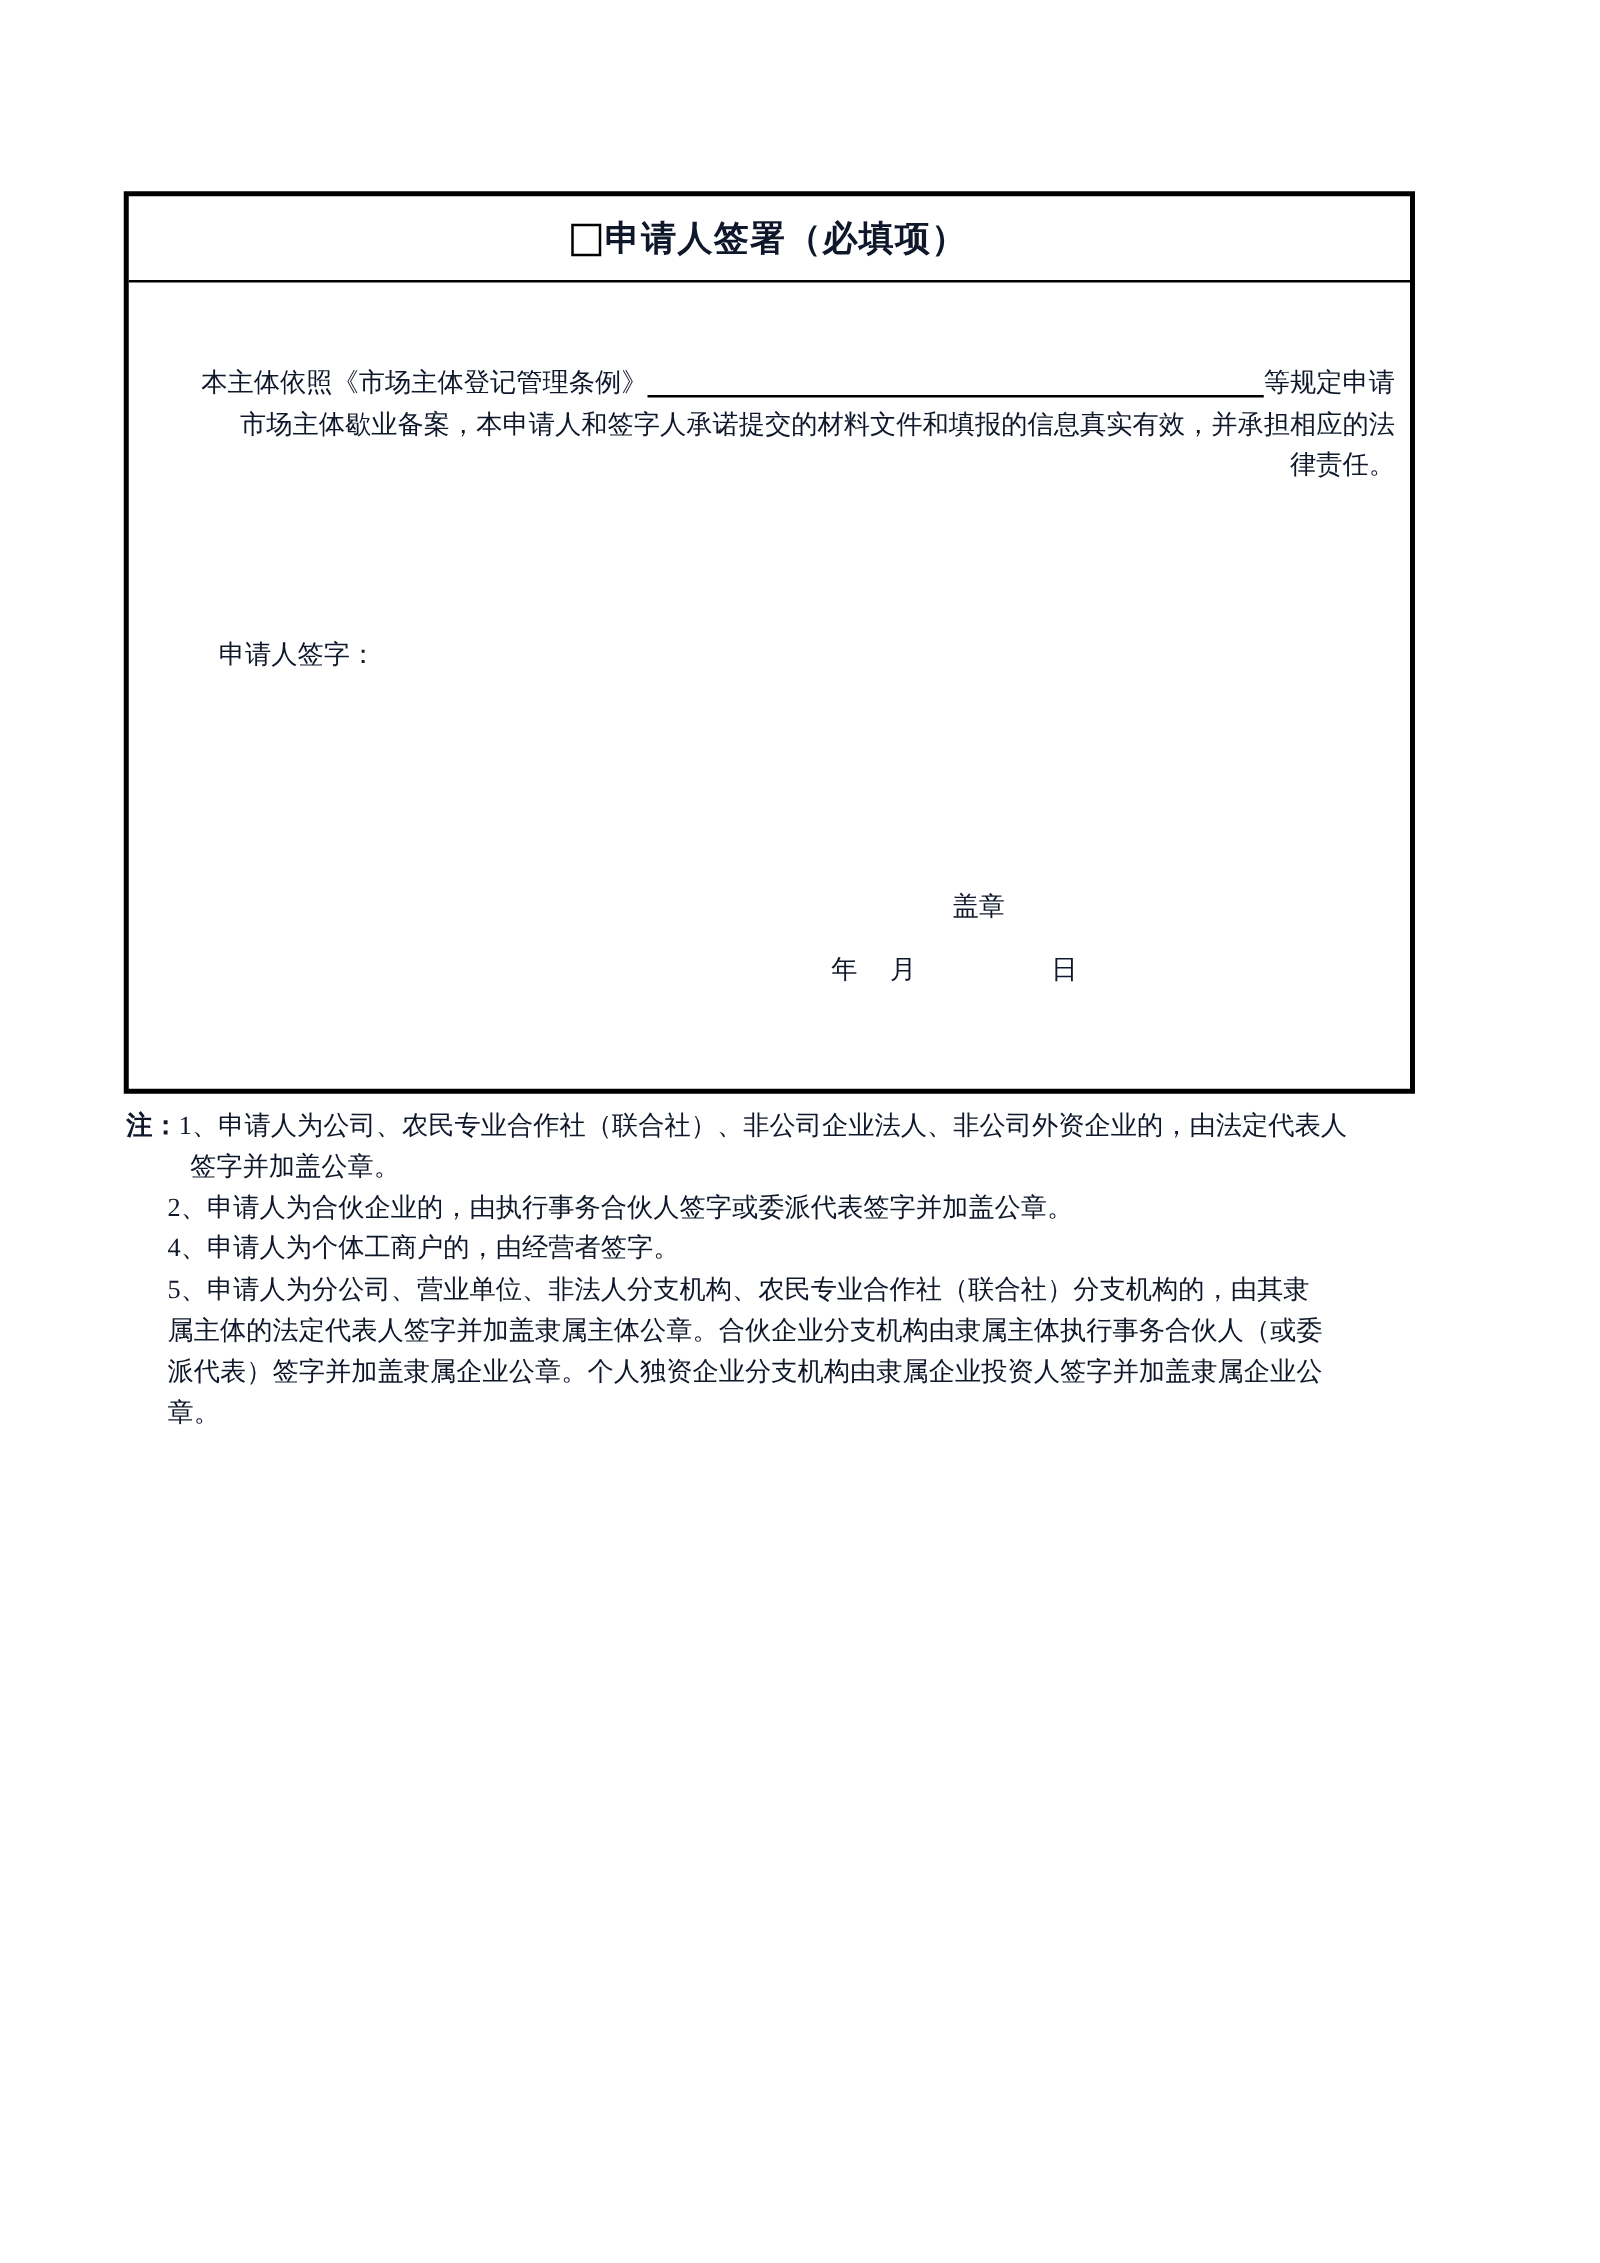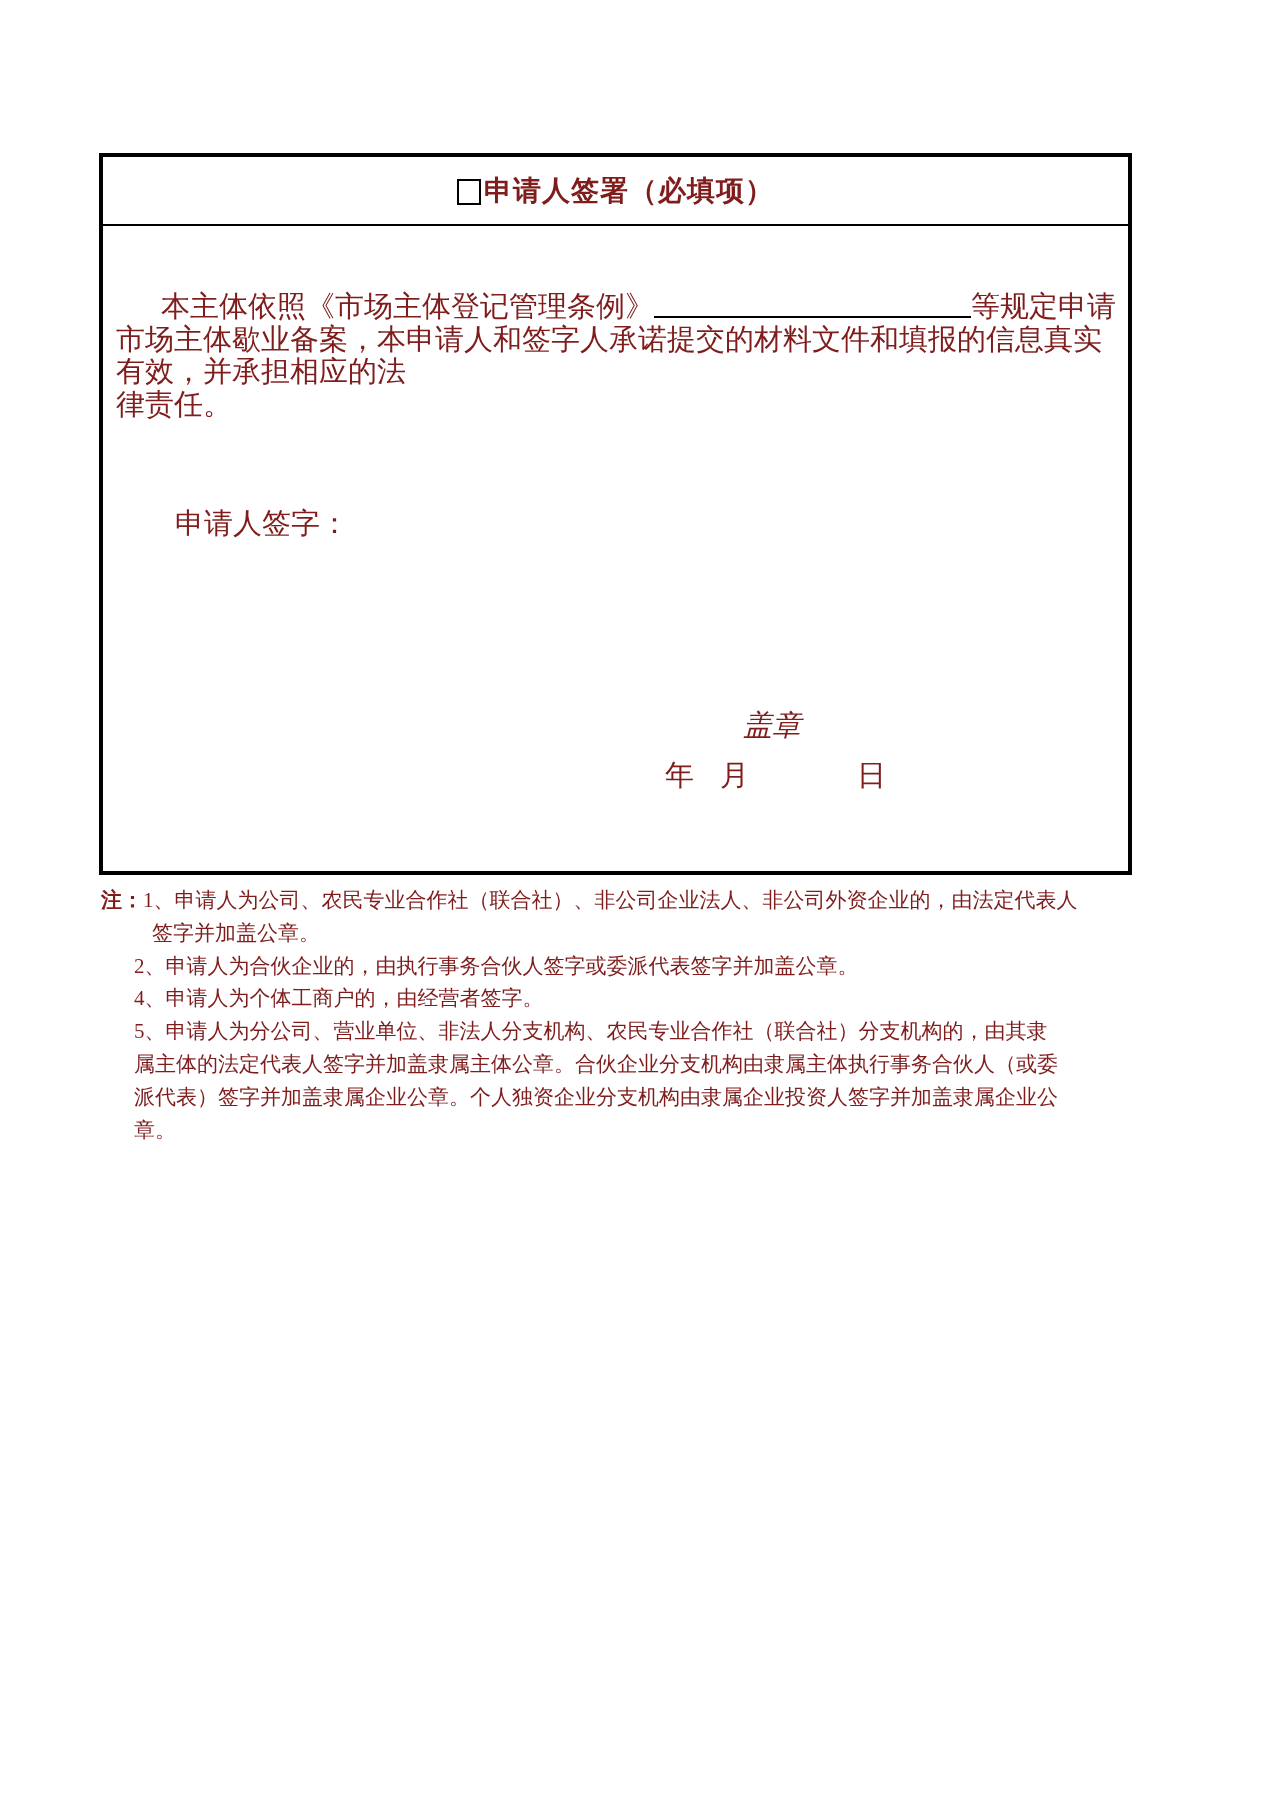--- a/index.html
+++ b/index.html
@@ -3,21 +3,21 @@
 <meta charset="utf-8">
 <style>
   * { margin: 0; padding: 0; box-sizing: border-box; }
   html, body { background: #ffffff; }
   .page {
     position: relative;
     width: 1280px;
     height: 1810px;
     background: #ffffff;
     font-family: "Liberation Serif", "DejaVu Serif", serif;
-    color: #7f1d1d;
+    color: #0f172a;
     overflow: hidden;
   }
   .form-box {
     position: absolute;
     left: 99px;
     top: 153px;
     width: 1033px;
     height: 722px;
     border: 4px solid #000000;
     background: #ffffff;
@@ -37,40 +37,41 @@
     width: 24px;
     height: 26px;
     border: 2.5px solid #000000;
     margin-right: 3px;
     position: relative;
     top: 1px;
   }
   .form-body {
     position: relative;
     height: 646px;
-    font-size: 29px;
+    font-size: 21px;
     line-height: 32.5px;
+    text-align: right;
   }
   .declaration {
     position: absolute;
     top: 64px;
     left: 13px;
     right: 12px;
   }
   .decl-line1 { display: flex; align-items: stretch; }
   .decl-prefix { white-space: nowrap; padding-left: 45px; }
   .decl-blank {
     flex: 1 1 auto;
     border-bottom: 2px solid #000000;
     margin-bottom: 5px;
     min-width: 60px;
   }
   .decl-suffix { white-space: nowrap; }
   .signature-line { position: absolute; top: 281px; left: 72px; }
-  .seal-line { position: absolute; top: 483px; left: 640px; font-style: italic; }
+  .seal-line { position: absolute; top: 483px; left: 659px; }
   .date-row { position: absolute; top: 533px; left: 562px; white-space: nowrap; }
   .date-month { margin-left: 26px; }
   .date-day { margin-left: 108px; }
   .notes {
     position: absolute;
     left: 101px;
     top: 884px;
     width: 1085px;
     font-size: 21px;
     line-height: 32.8px;

